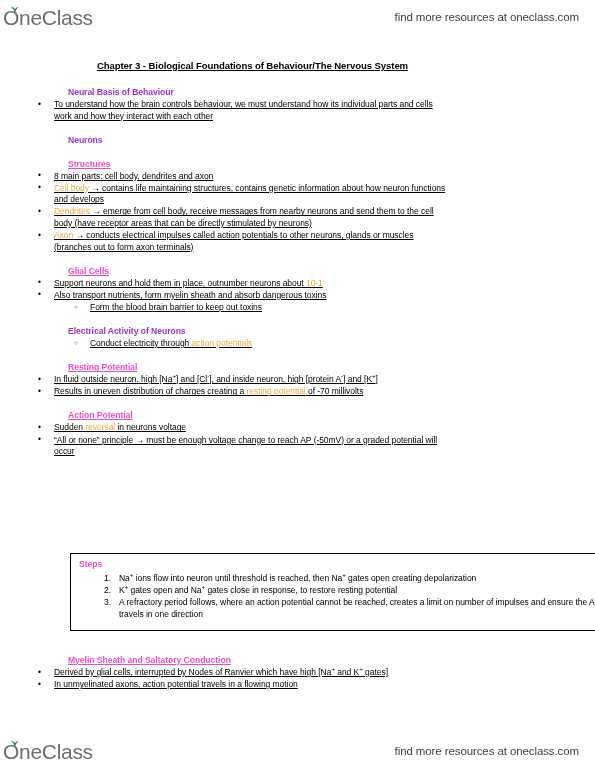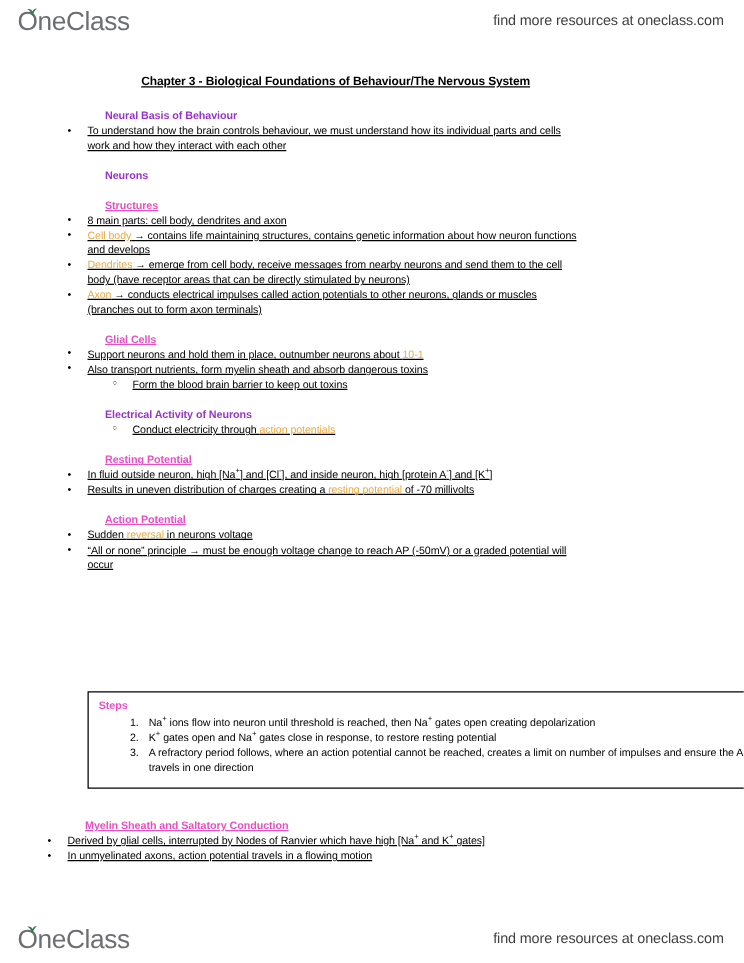--- a/index.html
+++ b/index.html
@@ -23,21 +23,21 @@
     width: 595px;
     height: 34px;
     display: flex;
     align-items: center;
   }
   .brand-bar.header { top: 0; }
   .brand-bar.footer { top: 734px; }
 
   .logo {
     position: absolute;
-    left: 14px;
+    left: 3px;
     display: flex;
     align-items: flex-start;
     line-height: 1;
   }
   .logo-text {
     font-family: "Liberation Sans", sans-serif;
     font-size: 21px;
     letter-spacing: -0.3px;
     color: #6d6e71;
     font-weight: 400;
@@ -54,21 +54,21 @@
     right: 16px;
     font-size: 11.5px;
     color: #3f3f3f;
     letter-spacing: -0.1px;
     white-space: nowrap;
   }
 
   
   .doc {
     position: absolute;
-    left: 16px;
+    left: 0;
     top: 60px;
     width: 505px;
   }
 
   .doc-title {
     text-align: center;
     font-size: 9.6px;
     font-weight: bold;
     text-decoration: underline;
     letter-spacing: -0.1px;

